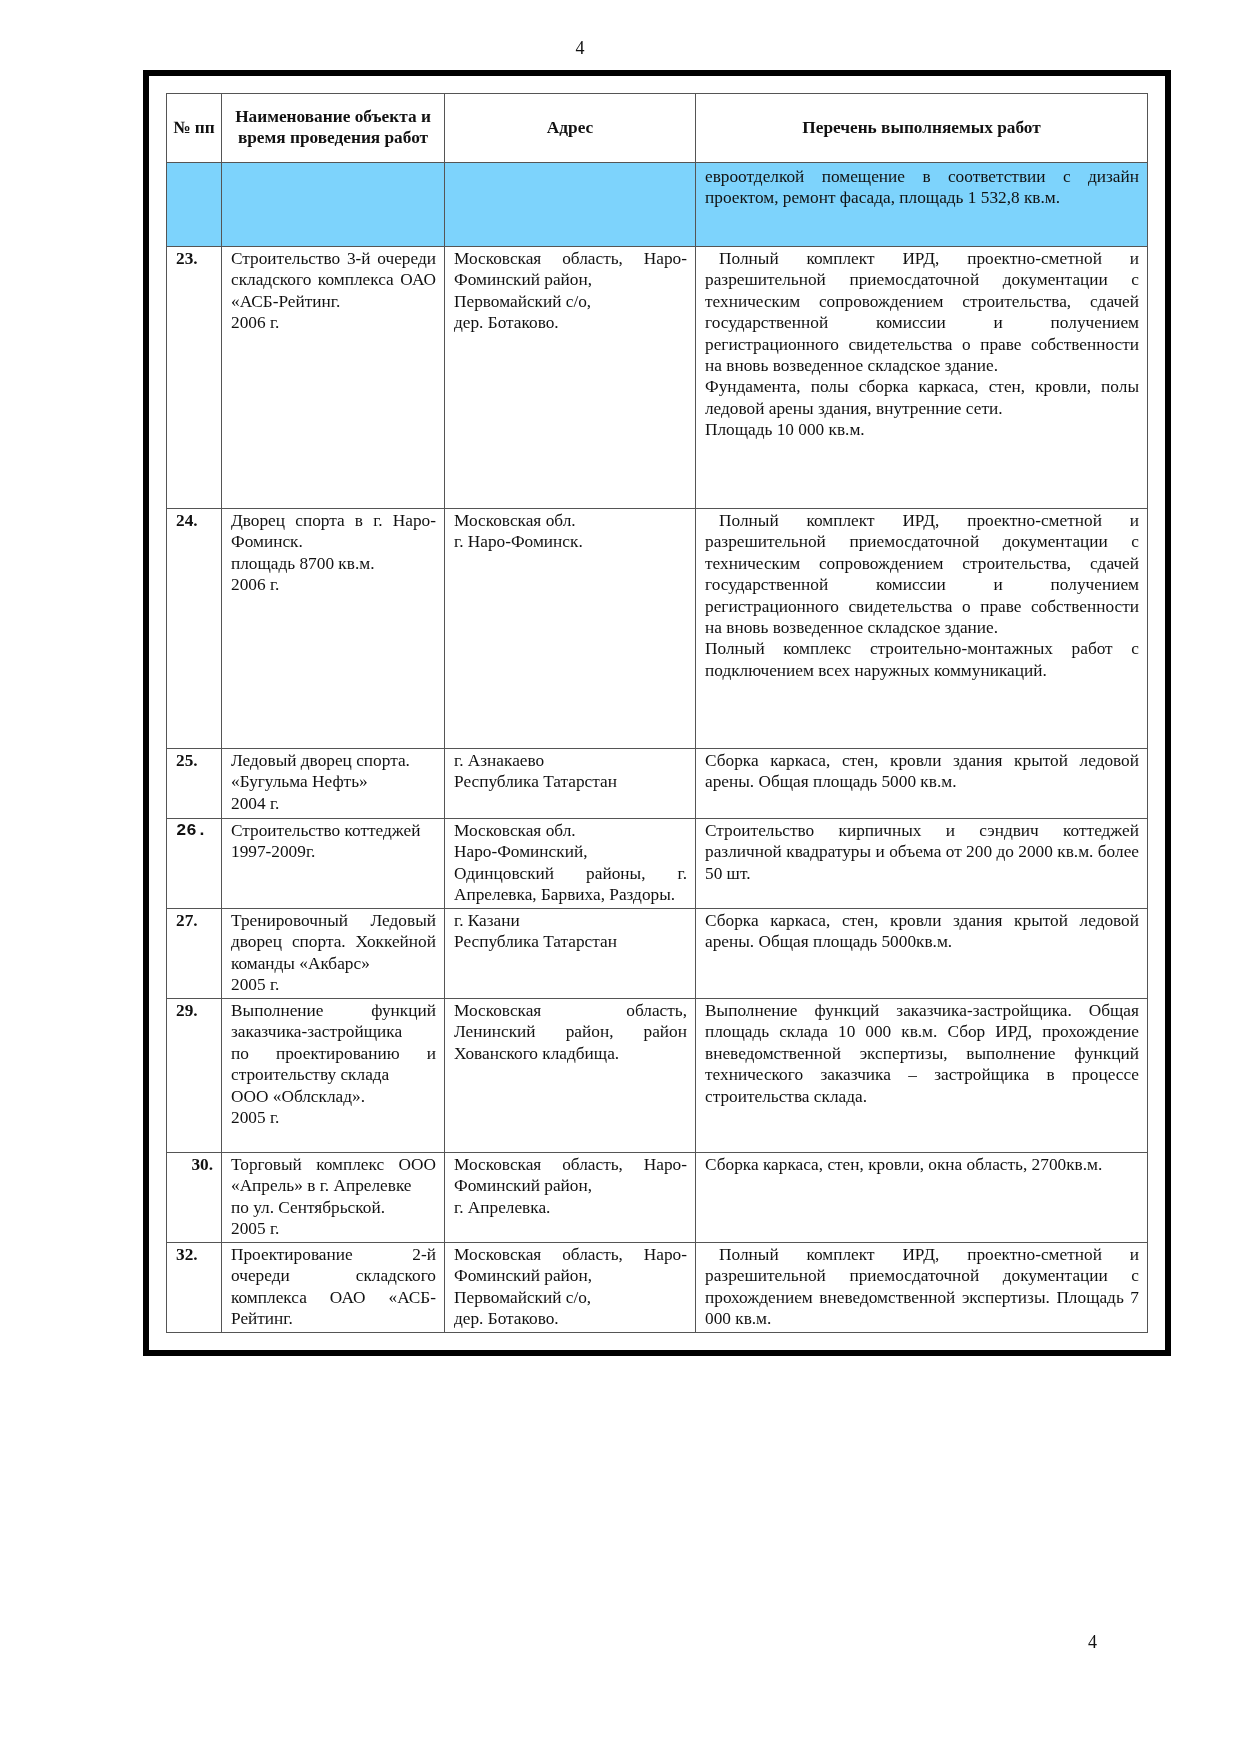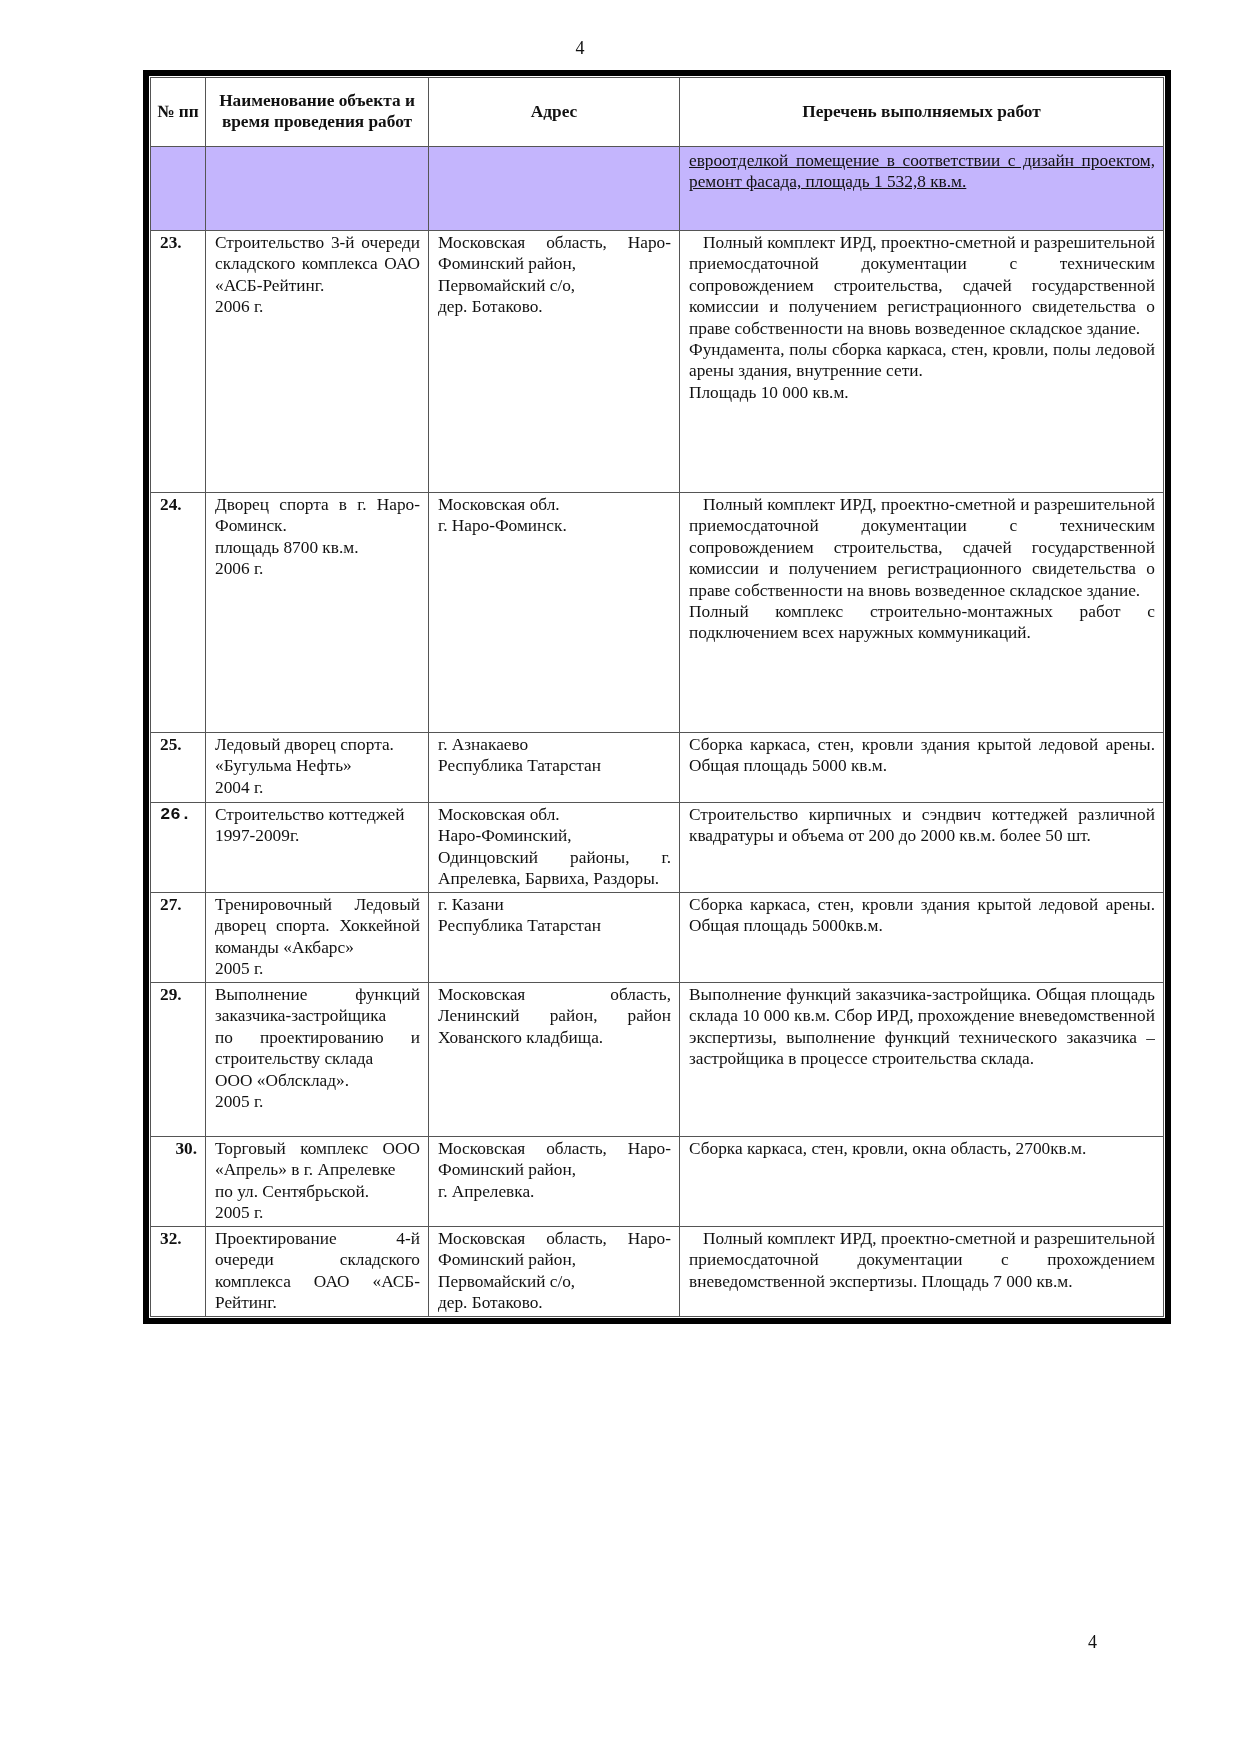--- a/index.html
+++ b/index.html
@@ -11,21 +11,21 @@
   .page-num-top {
     position: absolute; top: 38px; left: 0; width: 1160px; text-align: center;
     font-size: 18px;
   }
   .page-num-bottom {
     position: absolute; top: 1632px; left: 1088px; font-size: 18px;
   }
   .table-frame {
     position: absolute; left: 143px; top: 70px; width: 1028px;
     border: 6px solid #000000;
-    padding: 1px;
+    padding: 17px;
     box-sizing: border-box;
   }
   table.doc-table {
     width: 100%;
     border-collapse: collapse;
     table-layout: fixed;
     font-size: 17.3px;
     line-height: 21.4px;
   }
   table.doc-table td, table.doc-table th {
@@ -39,21 +39,21 @@
     text-align: center;
     padding: 4px 6px 6px 6px;
     line-height: 21px;
   }
   th.h-works { text-align: right; padding-right: 18px; }
   col.c-num { width: 55px; }
   col.c-name { width: 223px; }
   col.c-addr { width: 251px; }
   col.c-works { width: auto; }
   td.num { font-weight: bold; padding-left: 9px; padding-right: 2px; }
-  tr.shaded td { background: #c4b5fd; text-decoration: underline; }
+  tr.shaded td { background: #7dd3fc; }
   .just { text-align: justify; text-align-last: left; }
   .line { display: block; }
   .indent { text-indent: 14px; }
 </style>
 </head>
 <body>
 
 <div class="page-num-top">4</div>
 
 <div class="table-frame">
@@ -181,21 +181,21 @@
             <span class="line">Московская область, Наро-Фоминский район,</span>
             <span class="line">г. Апрелевка.</span>
           </td>
           <td class="just">
             <span class="line">Сборка каркаса, стен, кровли, окна область, 2700кв.м.</span>
           </td>
         </tr>
         <tr>
           <td class="num" style="height: 86px;">32.</td>
           <td class="just">
-            <span class="line">Проектирование 4-й очереди складского комплекса ОАО «АСБ-Рейтинг.</span>
+            <span class="line">Проектирование 2-й очереди складского комплекса ОАО «АСБ-Рейтинг.</span>
           </td>
           <td class="just">
             <span class="line">Московская область, Наро-Фоминский район,</span>
             <span class="line">Первомайский с/о,</span>
             <span class="line">дер. Ботаково.</span>
           </td>
           <td class="just">
             <span class="line indent">Полный комплект ИРД, проектно-сметной и разрешительной приемосдаточной документации с прохождением вневедомственной экспертизы. Площадь 7 000 кв.м.</span>
           </td>
         </tr>

